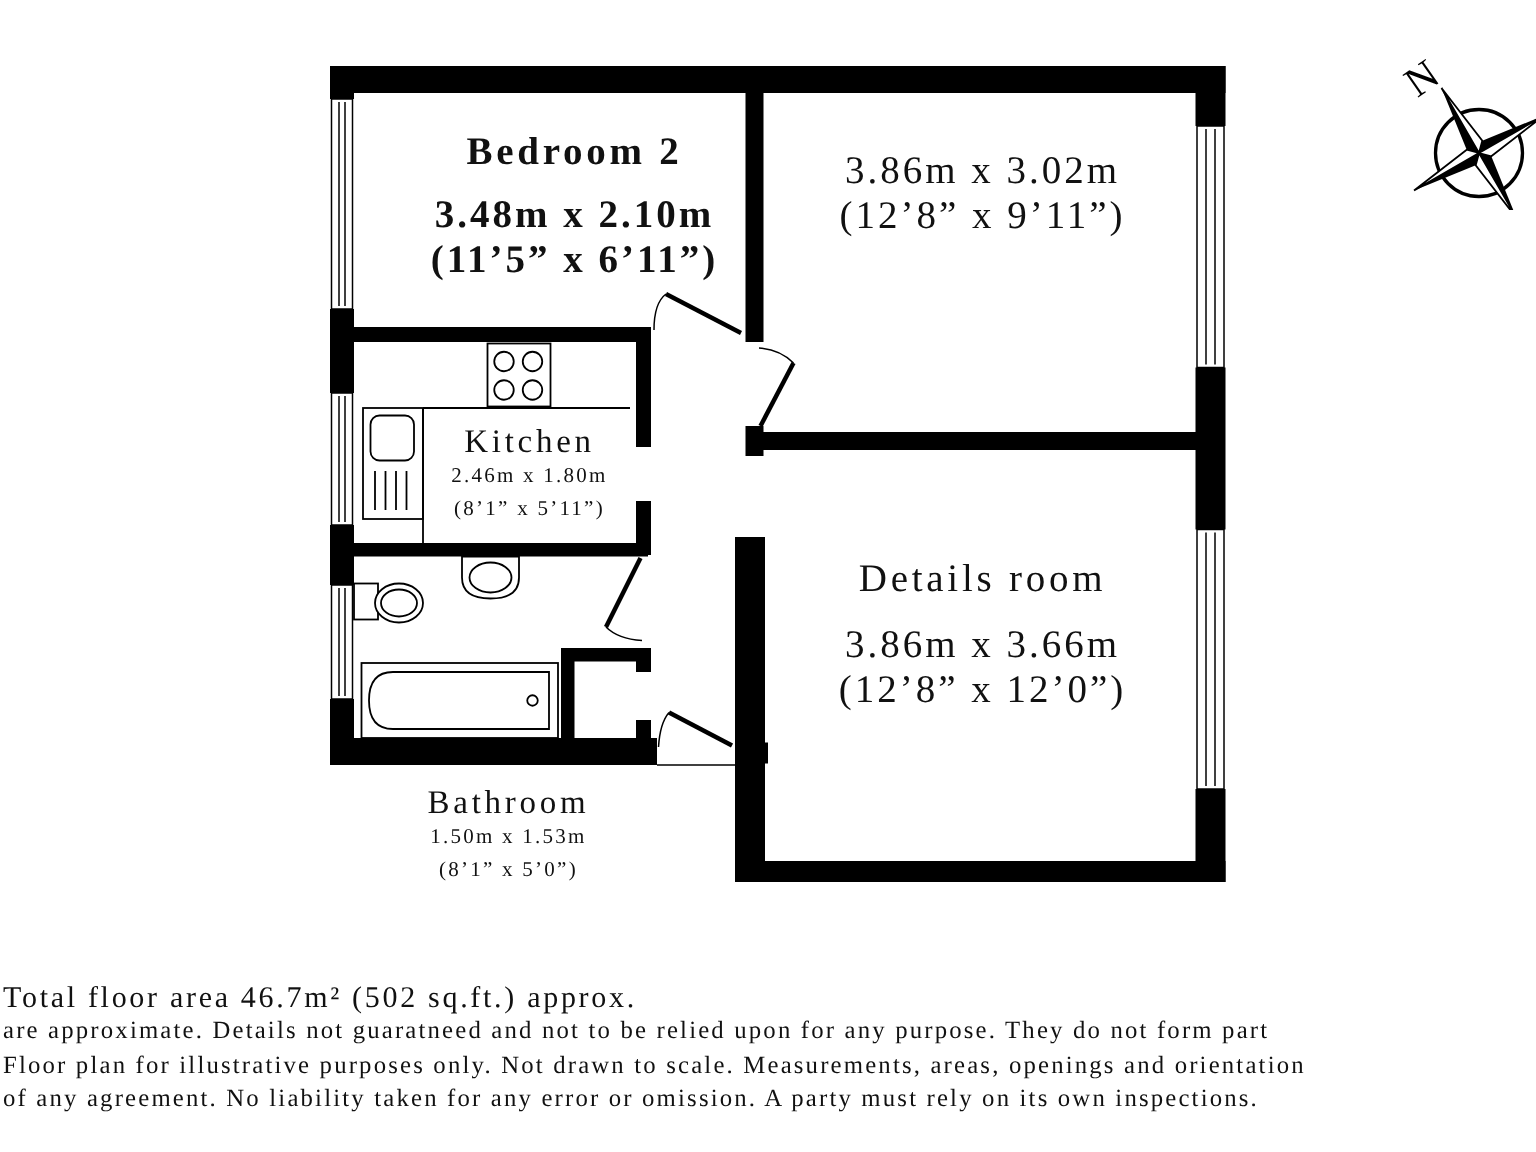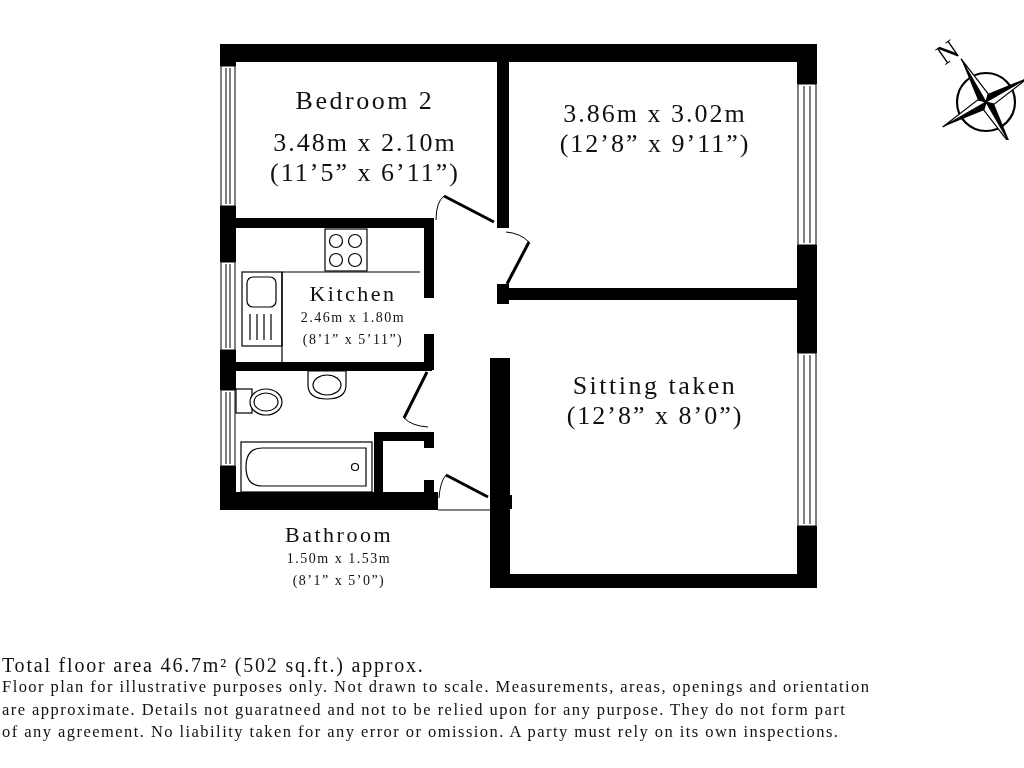--- a/index.html
+++ b/index.html
@@ -117,40 +117,41 @@
     <ellipse cx="327" cy="385" rx="14" ry="10"></ellipse>
     <rect x="236" y="389" width="16" height="24"></rect>
     <ellipse cx="266" cy="402" rx="16" ry="13"></ellipse>
     <ellipse cx="266" cy="402" rx="12" ry="9"></ellipse>
     <rect x="241" y="442" width="131" height="50"></rect>
     <path d="M 262 448 L 366 448 L 366 486 L 262 486 Q 246 486 246 467 Q 246 448 262 448 Z"></path>
     <circle cx="355" cy="467" r="3.5"></circle>
   </g>
 </svg>
 
-<div class="room-label" style="left:250px; top:86px; width:230px;">
+<div class="room-label" style="left:268px; top:86px; width:230px;font-weight:bold;">
   <div class="room-name">Bedroom 2</div>
   <div class="room-dim" style="margin-top:12px;">3.48m x 2.10m</div>
   <div class="room-dim">(11’5” x 6’11”)</div>
 </div>
 
 <div class="room-label" style="left:540px; top:85px; width:230px;">
   <div class="room-dim" style="margin-top:14px;">3.86m x 3.02m</div>
   <div class="room-dim">(12’8” x 9’11”)</div>
 </div>
 
 <div class="room-label" style="left:283px; top:281px; width:140px;">
   <div class="room-name sm">Kitchen</div>
   <div class="room-dim sm">2.46m x 1.80m</div>
   <div class="room-dim sm">(8’1” x 5’11”)</div>
 </div>
 
 <div class="room-label" style="left:525px; top:371px; width:260px;">
-  <div class="room-name">Sitting taken</div>
-  <div class="room-dim">(12’8” x 8’0”)</div>
+  <div class="room-name">Details room</div>
+  <div class="room-dim" style="margin-top:14px;">3.86m x 3.66m</div>
+  <div class="room-dim">(12’8” x 12’0”)</div>
 </div>
 
 <div class="room-label" style="left:254px; top:522px; width:170px;">
   <div class="room-name sm">Bathroom</div>
   <div class="room-dim sm">1.50m x 1.53m</div>
   <div class="room-dim sm">(8’1” x 5’0”)</div>
 </div>
 
 <svg id="compass" viewBox="0 0 96 110" xmlns="http://www.w3.org/2000/svg">
   <text x="10" y="30" font-size="28" font-family="Liberation Serif, serif" transform="rotate(-35 22 22)" fill="#000">N</text>
@@ -163,16 +164,16 @@
     <polygon points="8,72 52,78 58,72" fill="#000"></polygon>
     <polygon points="8,72 52,66 58,72" fill="#fff" stroke="#000" stroke-width="1.2"></polygon>
     <polygon points="108,72 64,66 58,72" fill="#000"></polygon>
     <polygon points="108,72 64,78 58,72" fill="#fff" stroke="#000" stroke-width="1.2"></polygon>
   </g>
 </svg>
 
 <div id="total">Total floor area 46.7m² (502 sq.ft.) approx.</div>
 
 <div id="disclaimer">
+  <div>are approximate. Details not guaratneed and not to be relied upon for any purpose. They do not form part</div>
   <div>Floor plan for illustrative purposes only. Not drawn to scale. Measurements, areas, openings and orientation</div>
-  <div>are approximate. Details not guaratneed and not to be relied upon for any purpose. They do not form part</div>
   <div>of any agreement. No liability taken for any error or omission. A party must rely on its own inspections.</div>
 </div>
 
 </body></html>

